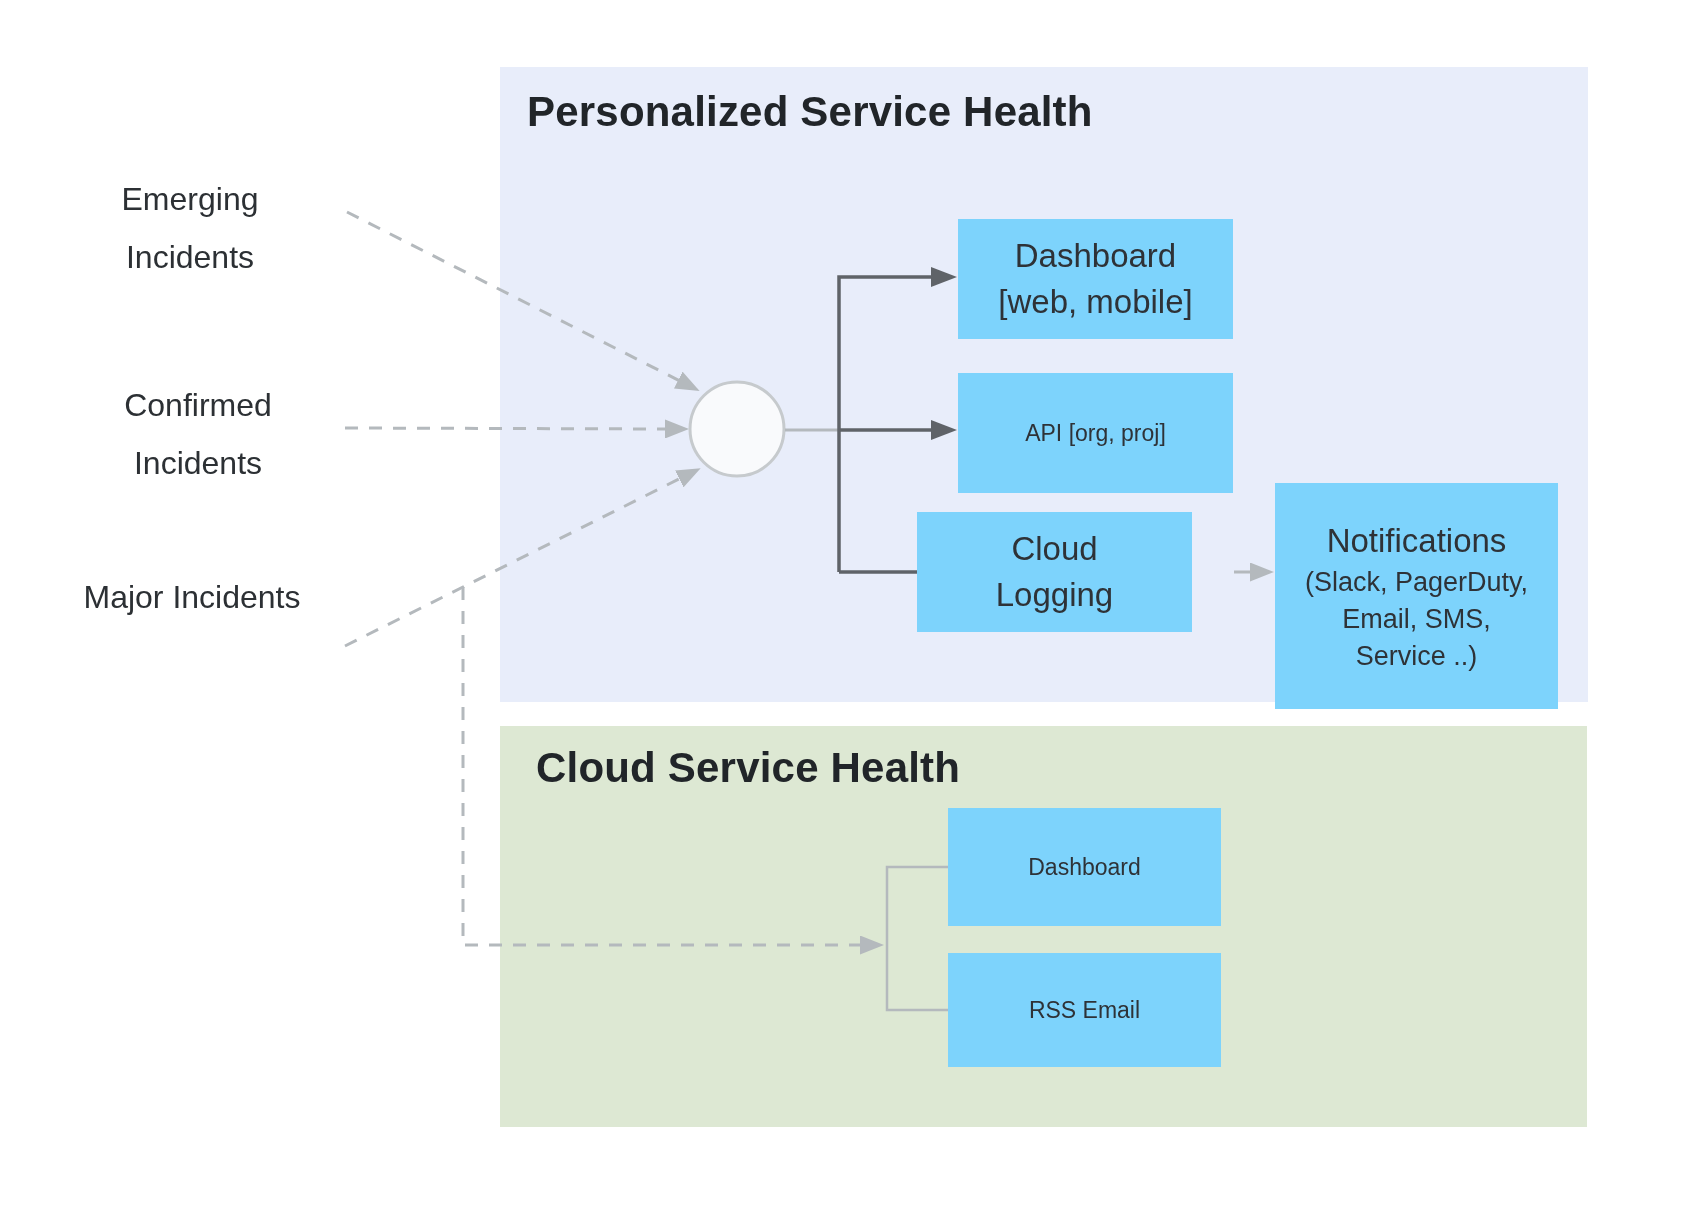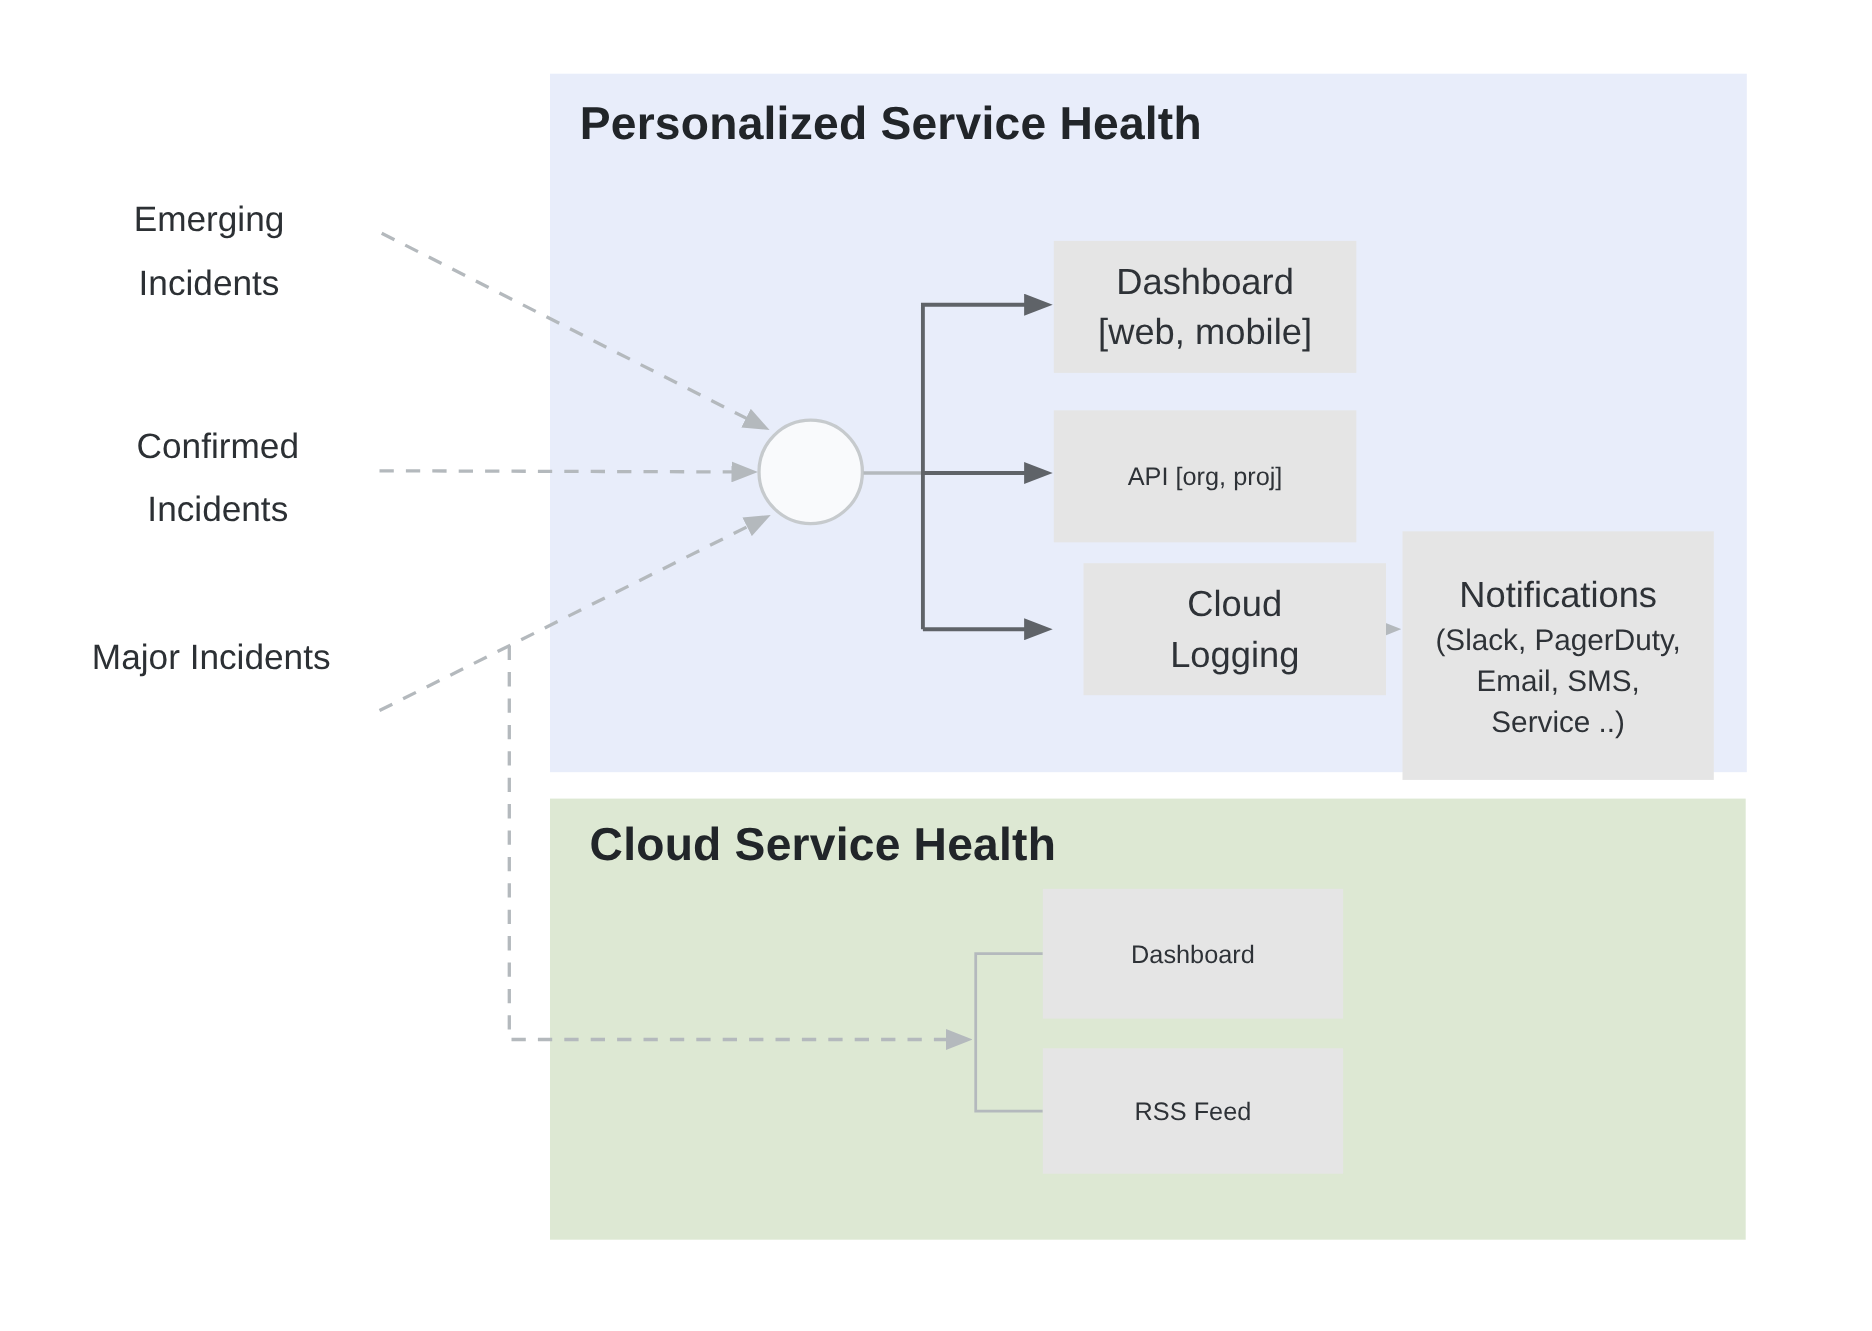--- a/index.html
+++ b/index.html
@@ -2,21 +2,21 @@
 <html><head>
 <meta charset="utf-8">
 <style>
   html,body{margin:0;padding:0;background:#ffffff;}
   body{width:1702px;height:1210px;position:relative;overflow:hidden;
        font-family:"Liberation Sans","DejaVu Sans",sans-serif;}
   .stage{position:absolute;inset:0;}
   .panel{position:absolute;}
   .panel-title{position:absolute;font-size:42px;font-weight:700;color:#212529;letter-spacing:0.2px;}
   .src-label{position:absolute;width:260px;text-align:center;font-size:32px;line-height:58px;color:#2c3034;}
-  .node{position:absolute;background:#e5e5e5;display:flex;flex-direction:column;
+  .node{position:absolute;background:#7dd3fc;display:flex;flex-direction:column;
         align-items:center;justify-content:center;text-align:center;color:#2e3237;}
   .node .ln{display:block;font-size:33px;line-height:46px;}
   .node .single{font-size:23px;line-height:46px;}
   .notif-title{font-size:33px;line-height:46px;}
   .notif-sub .ln{display:block;font-size:27px;line-height:37px;}
   svg.overlay{position:absolute;left:0;top:0;pointer-events:none;}
 </style>
 </head>
 <body>
 
@@ -66,35 +66,35 @@
 
   <div class="node" style="left:958px;top:219px;width:275px;height:120px;">
     <span class="ln">Dashboard</span>
     <span class="ln">[web, mobile]</span>
   </div>
 
   <div class="node" style="left:958px;top:373px;width:275px;height:120px;">
     <span class="single">API [org, proj]</span>
   </div>
 
-  <div class="node" style="left:985px;top:512px;width:275px;height:120px;">
+  <div class="node" style="left:917px;top:512px;width:275px;height:120px;">
     <span class="ln">Cloud</span>
     <span class="ln">Logging</span>
   </div>
 
   <div class="node" style="left:1275px;top:459px;width:283px;height:226px;margin-top:24px;">
     <span class="notif-title">Notifications</span>
     <span class="notif-sub">
       <span class="ln">(Slack, PagerDuty,</span>
       <span class="ln">Email, SMS,</span>
       <span class="ln">Service ..)</span>
     </span>
   </div>
 
   <div class="node" style="left:948px;top:808px;width:273px;height:118px;">
     <span class="single">Dashboard</span>
   </div>
 
   <div class="node" style="left:948px;top:953px;width:273px;height:114px;">
-    <span class="single">RSS Feed</span>
+    <span class="single">RSS Email</span>
   </div>
 
 </div>
 
 </body></html>

